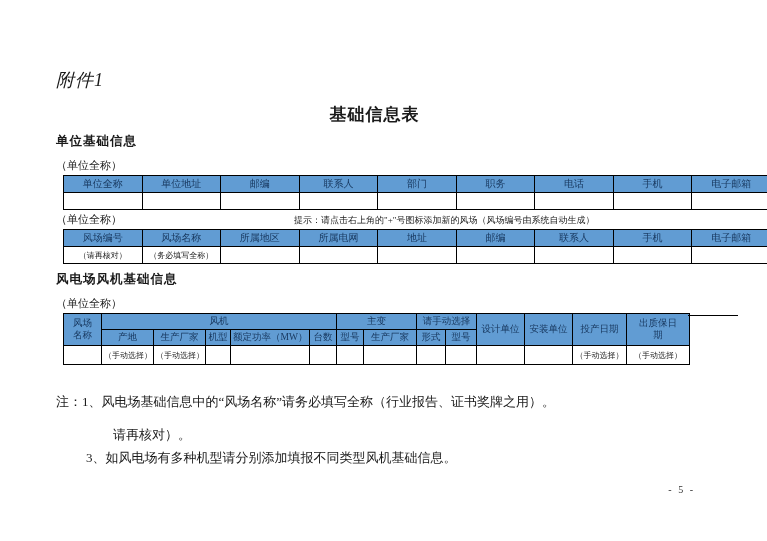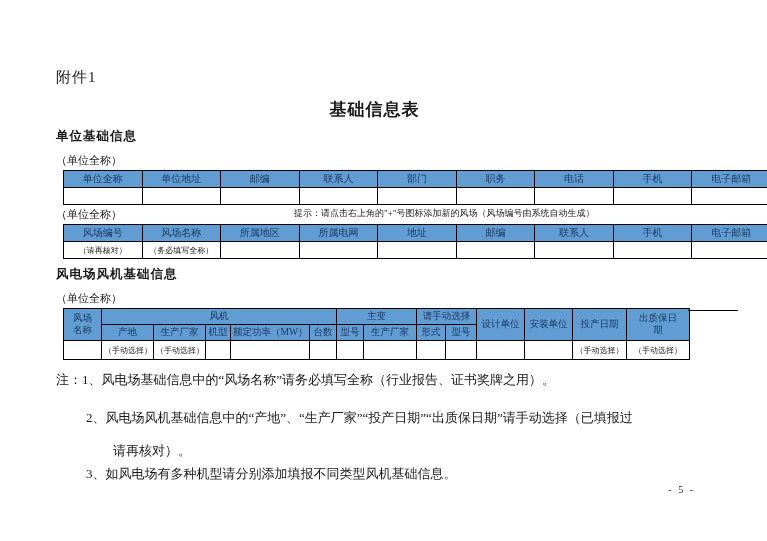--- a/index.html
+++ b/index.html
@@ -9,39 +9,39 @@
     height: 541px;
     background: #ffffff;
     margin: 0 auto;
     font-family: "Liberation Serif", serif;
     color: #1a1a1a;
     overflow: hidden;
     box-sizing: border-box;
   }
   .content { padding: 68px 74px 0 56px; }
 
-  .attachment { font-size: 15px; letter-spacing: 1px; }
+  .attachment { font-size: 18px; letter-spacing: 1px; font-style: italic; }
 
   .doc-title {
     text-align: center;
     font-family: Liberation Mono, monospace;
     font-weight: bold;
     font-size: 17px;
     margin-top: 11px;
     letter-spacing: 1px;
   }
   .section-heading {
     text-align: left;
     font-family: "Liberation Sans", sans-serif;
     font-weight: bold;
     font-size: 12.5px;
     margin-top: 7px;
     letter-spacing: 1px;
   }
-  .label-row { display: flex; align-items: flex-start; margin-top: 8px; }
+  .label-row { display: flex; align-items: flex-end; margin-top: 8px; }
   .unit-label { font-size: 11px; white-space: nowrap; }
   .hint { font-size: 9px; margin-left: 172px; white-space: nowrap; color: #222; }
 
   table {
     border-collapse: collapse;
     table-layout: fixed;
     margin: 2px 0 0 7px;
   }
   .t-nine { width: 708px; }
   .t-turbine { width: 626px; }
@@ -70,21 +70,21 @@
   .t3-wrap { position: relative; width: 633px; }
   .overhang {
     position: absolute;
     top: 2px;
     left: 632px;
     width: 50px;
     height: 1px;
     background: #000;
   }
 
-  .notes { margin-top: 11px; font-size: 13px; }
+  .notes { margin-top: 28px; font-size: 13px; }
   .note-line { white-space: nowrap; }
   .n1 { margin-top: 0; }
   .n2a { margin-top: 20px; padding-left: 30px; }
   .n2b { margin-top: 15px; padding-left: 57px; }
   .n3 { margin-top: 5px; padding-left: 30px; }
 
   .page-number {
     position: absolute;
     top: 484px;
     right: 72px;
@@ -229,21 +229,20 @@
           <td></td>
           <td>（手动选择）</td>
           <td>（手动选择）</td>
         </tr>
       </tbody>
         </table>
     </div>
 
     <div class="notes">
       <div class="note-line n1">注：1、风电场基础信息中的“风场名称”请务必填写全称（行业报告、证书奖牌之用）。</div>
-      <div class="note-line n2a">2、风电场风机基础信息中的“产地”、“生产厂家”“投产日期”“出质保日期”请手动选择（已填报过</div>
       <div class="note-line n2b">请再核对）。</div>
       <div class="note-line n3">3、如风电场有多种机型请分别添加填报不同类型风机基础信息。</div>
     </div>
 
   </div>
 
   <div class="page-number">- 5 -</div>
 </div>
 
 </body></html>

